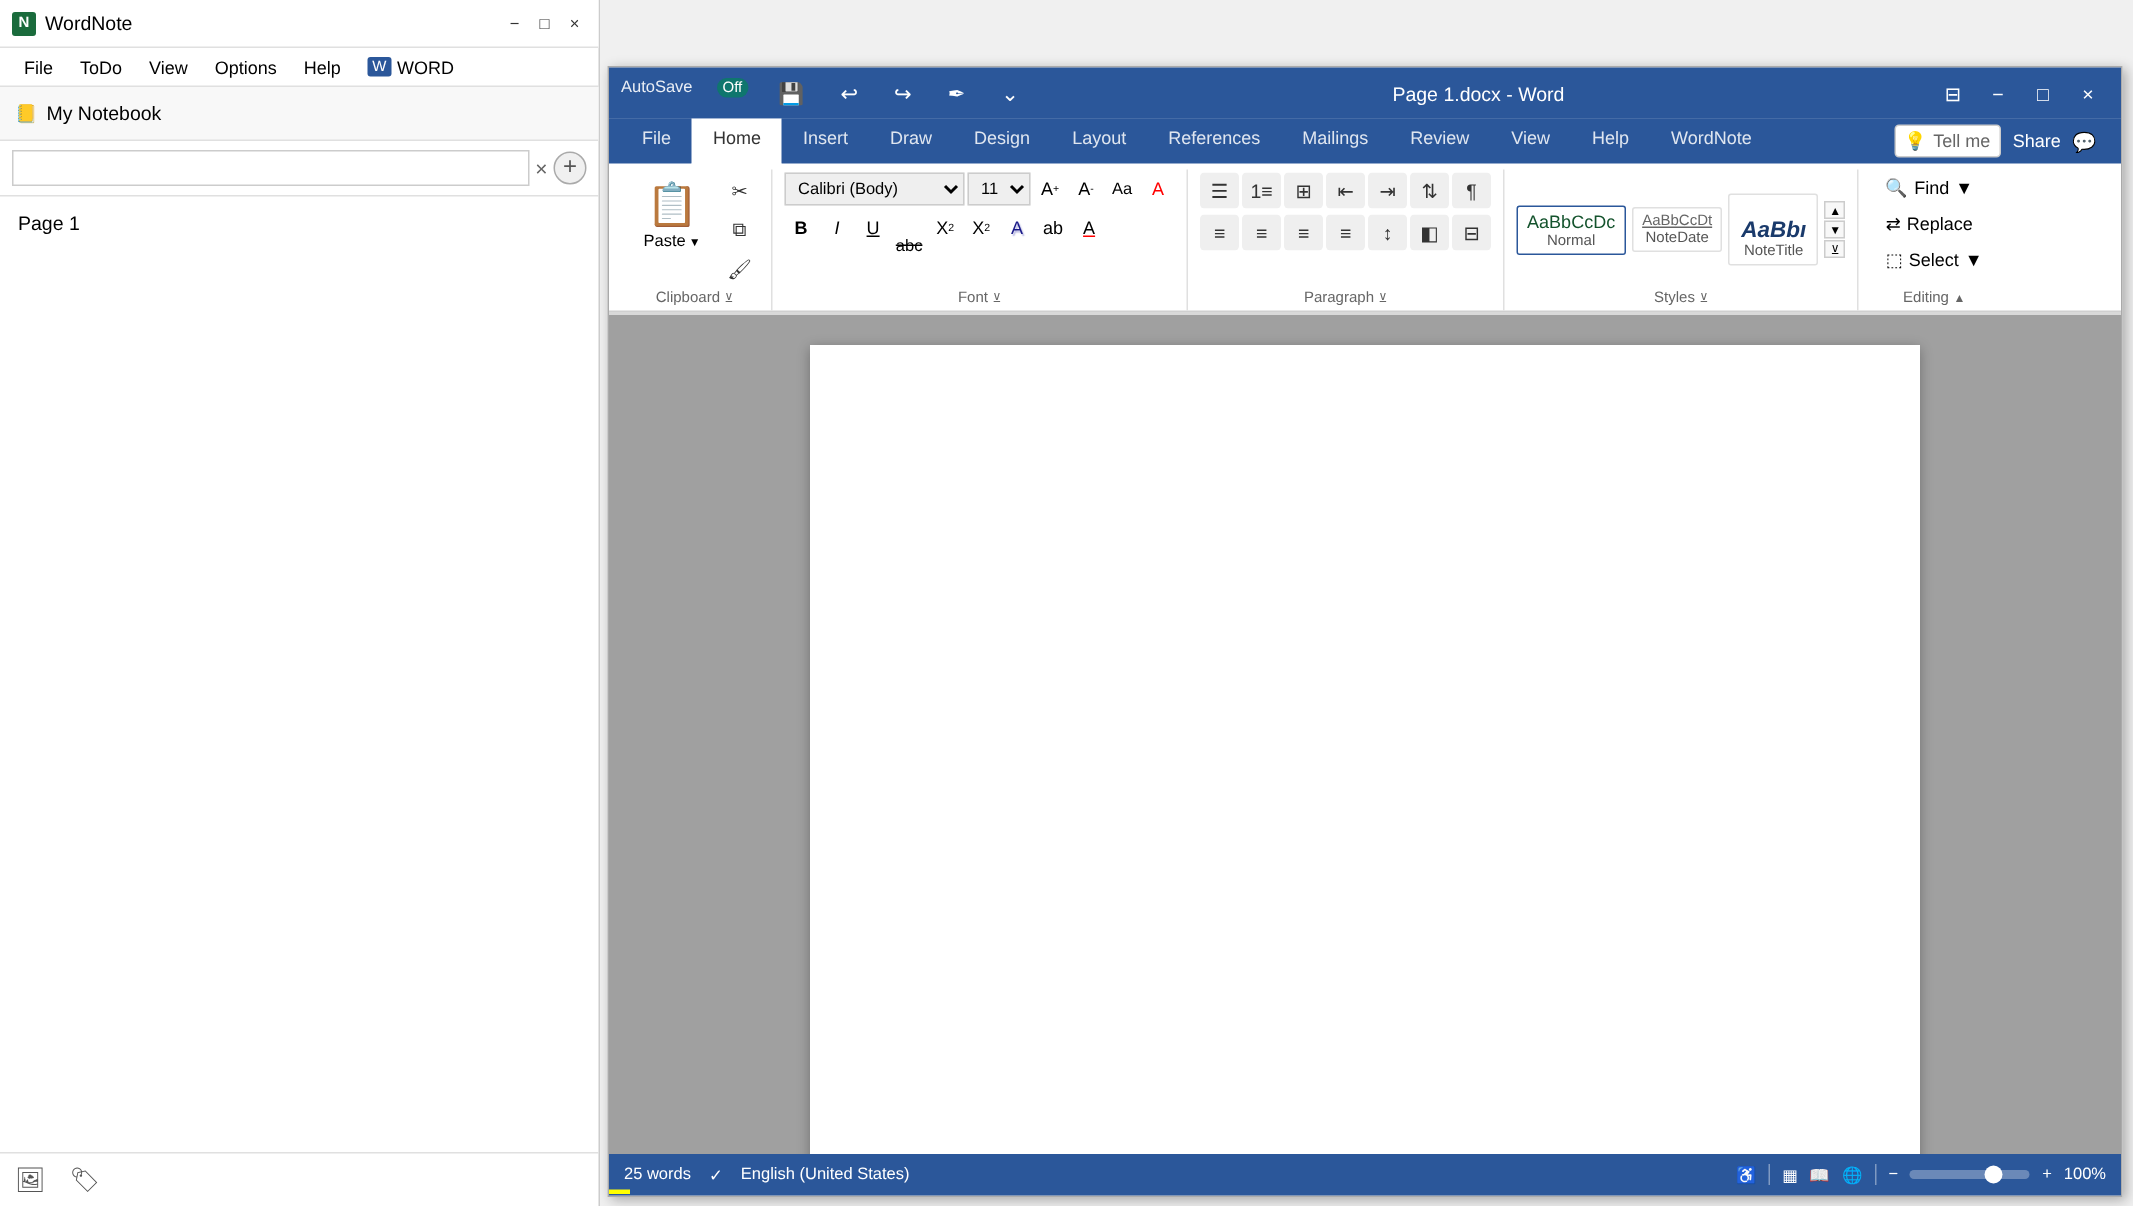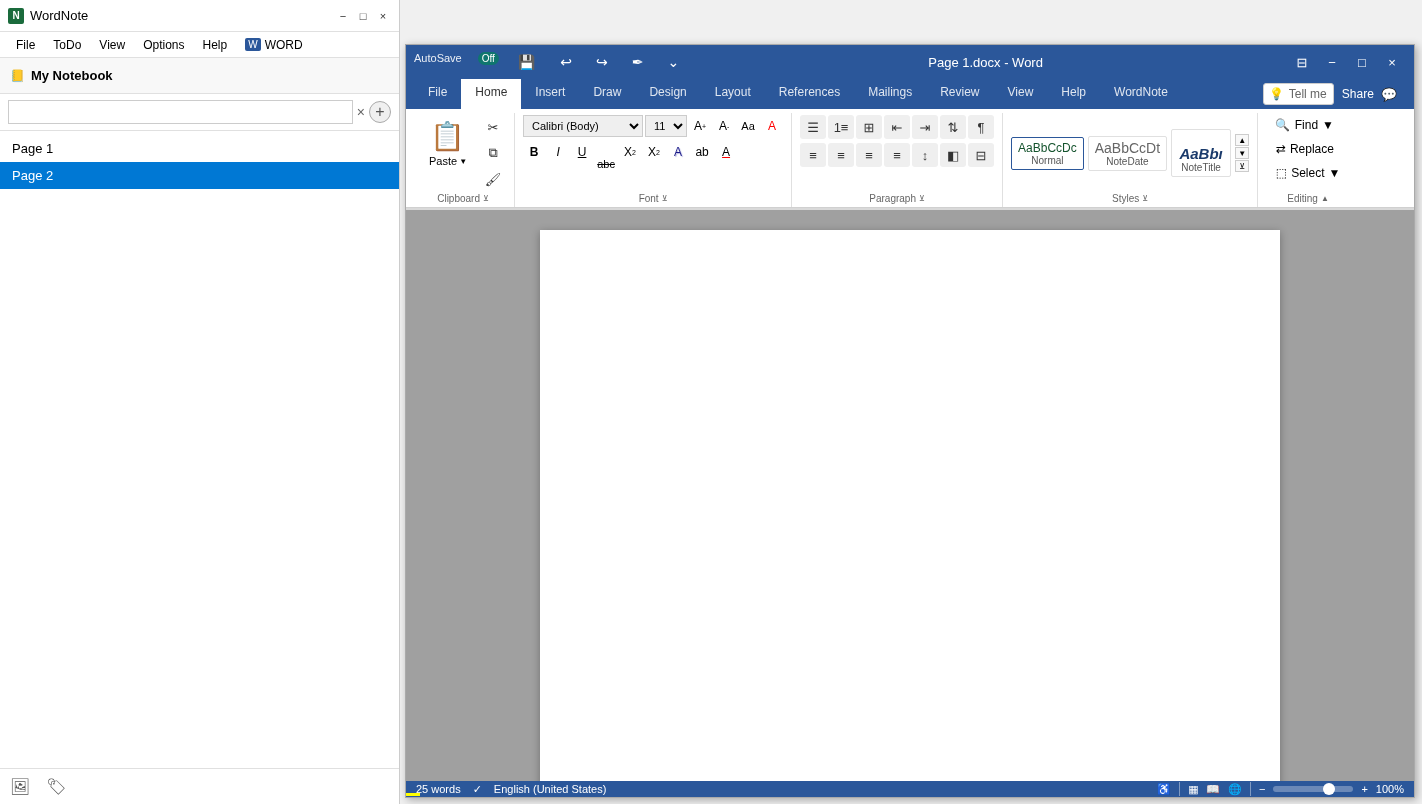--- a/index.html
+++ b/index.html
@@ -75,21 +75,21 @@
       padding: 6px 10px;
       border-bottom: 1px solid #e0e0e0;
       height: 36px;
       background: #f8f8f8;
       gap: 6px;
     }
     .wn-notebook-icon {
       font-size: 12px; color: #888;
     }
     .wn-notebook-name {
-      font-size: 13px; font-weight: 700;
+      font-size: 13px; font-weight: 400;
     }
 
     
     .wn-search-area {
       display: flex;
       align-items: center;
       padding: 6px 8px;
       gap: 4px;
       border-bottom: 1px solid #e0e0e0;
     }
@@ -345,21 +345,21 @@
     }
     .word-page {
       background: white;
       width: 740px;
       min-height: 600px;
       box-shadow: 0 2px 8px rgba(0,0,0,0.3);
     }
 
     
     .word-statusbar {
-      height: 16px;
+      height: 28px;
       background: #2b579a;
       display: flex;
       align-items: center;
       justify-content: space-between;
       padding: 0 10px;
       color: white;
       font-size: 11px;
     }
     .statusbar-left { display: flex; align-items: center; gap: 12px; }
     .statusbar-right { display: flex; align-items: center; gap: 8px; }
@@ -431,21 +431,20 @@
   </div>
 
   <div class="wn-search-area">
     <input class="wn-search-input" type="text" placeholder="" style="">
     <button class="wn-search-clear">×</button>
     <button class="wn-add-btn">+</button>
   </div>
 
   <div class="wn-pages-list">
     <div class="wn-page-item">Page 1</div>
-    <div class="wn-page-item active">Page 2</div>
   </div>
 
   <div class="wn-bottom-bar">
     <span class="wn-bottom-icon">🖼</span>
     <span class="wn-bottom-icon">🏷</span>
   </div>
 </div>
 
 <div class="word-window">
 
@@ -588,21 +587,21 @@
       <div class="ribbon-group" style="min-width:220px;">
         <div class="ribbon-group-content" style="align-items:center;">
           <div class="styles-gallery">
 
             <div class="style-item active">
               <span style="font-size:12px;color:#14532d;">AaBbCcDc</span>
               <span style="font-size:10px;color:#555;">Normal</span>
             </div>
 
             <div class="style-item">
-              <span style="font-size:14px;color:#666;">AaBbCcDt</span>
+              <span style="font-size:10px;color:#666;text-decoration:underline;">AaBbCcDt</span>
               <span style="font-size:10px;color:#555;">NoteDate</span>
             </div>
 
             <div class="style-item">
               <span style="font-size:15px;font-weight:bold;font-style:italic;color:#1a3a6b;margin-top:12px;">AaBbı</span>
               <span style="font-size:10px;color:#555;">NoteTitle</span>
             </div>
           </div>
           <div class="style-scroll">
             <button class="style-scroll-btn">▲</button>

